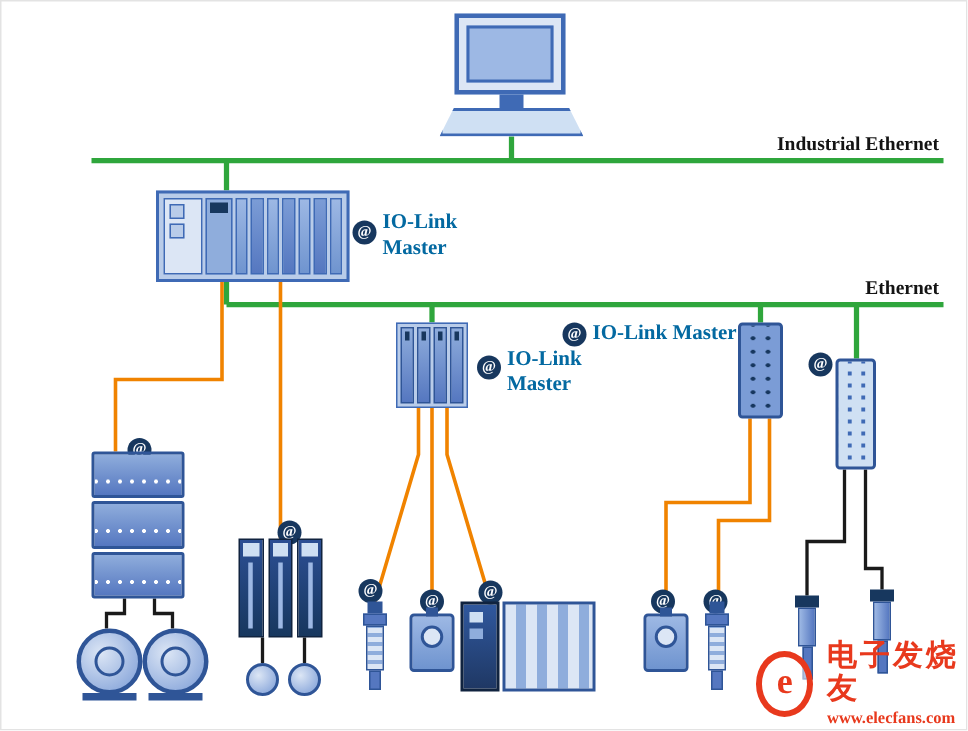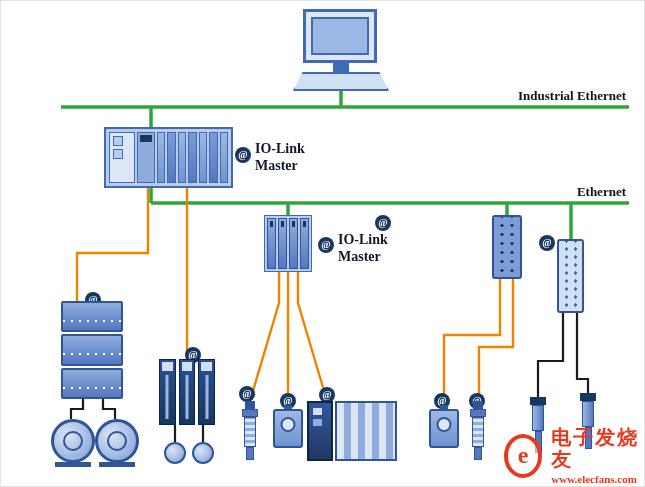--- a/index.html
+++ b/index.html
@@ -5,21 +5,21 @@
   html,body{margin:0;padding:0;background:#fff;}
   .stage{
     position:relative;width:645px;height:487px;box-sizing:border-box;
     background:#ffffff;border:1px solid #e3e3e3;overflow:hidden;
     font-family:Liberation Serif, serif;
   }
   .wires{position:absolute;left:0;top:0;width:645px;height:487px;}
 
   
   .bus-label{position:absolute;font-weight:bold;font-size:13px;color:#141414;white-space:nowrap;}
-  .master-label{position:absolute;font-weight:bold;font-size:14px;color:#0f172a;line-height:17px;white-space:nowrap;}
+  .master-label{position:absolute;font-weight:bold;font-size:14px;color:#0369a1;line-height:17px;white-space:nowrap;}
   .master-label span{display:block;}
   .master-label.single span{display:inline;}
 
   
   .logo{
     position:absolute;width:16px;height:16px;border-radius:50%;
     background:#17375e;color:#ffffff;display:flex;align-items:center;justify-content:center;
     font-size:10px;font-weight:bold;line-height:1;
   }
 
@@ -183,20 +183,23 @@
     <span>Master</span>
   </div>
 
   <span class="logo" style="left:317px;top:236px;">@</span>
   <div class="master-label" style="left:337px;top:230px;">
     <span>IO-Link</span>
     <span>Master</span>
   </div>
 
   <span class="logo" style="left:374px;top:214px;">@</span>
+  <div class="master-label single" style="left:394px;top:213px;">
+    <span>IO-Link Master</span>
+  </div>
 
   <div class="mstack">
     <div class="slat"></div>
     <div class="slat"></div>
     <div class="slat"></div>
     <div class="slat"></div>
   </div>
 
   <div class="dotblock remoteio"></div>
   <div class="dotblock hub"></div>

